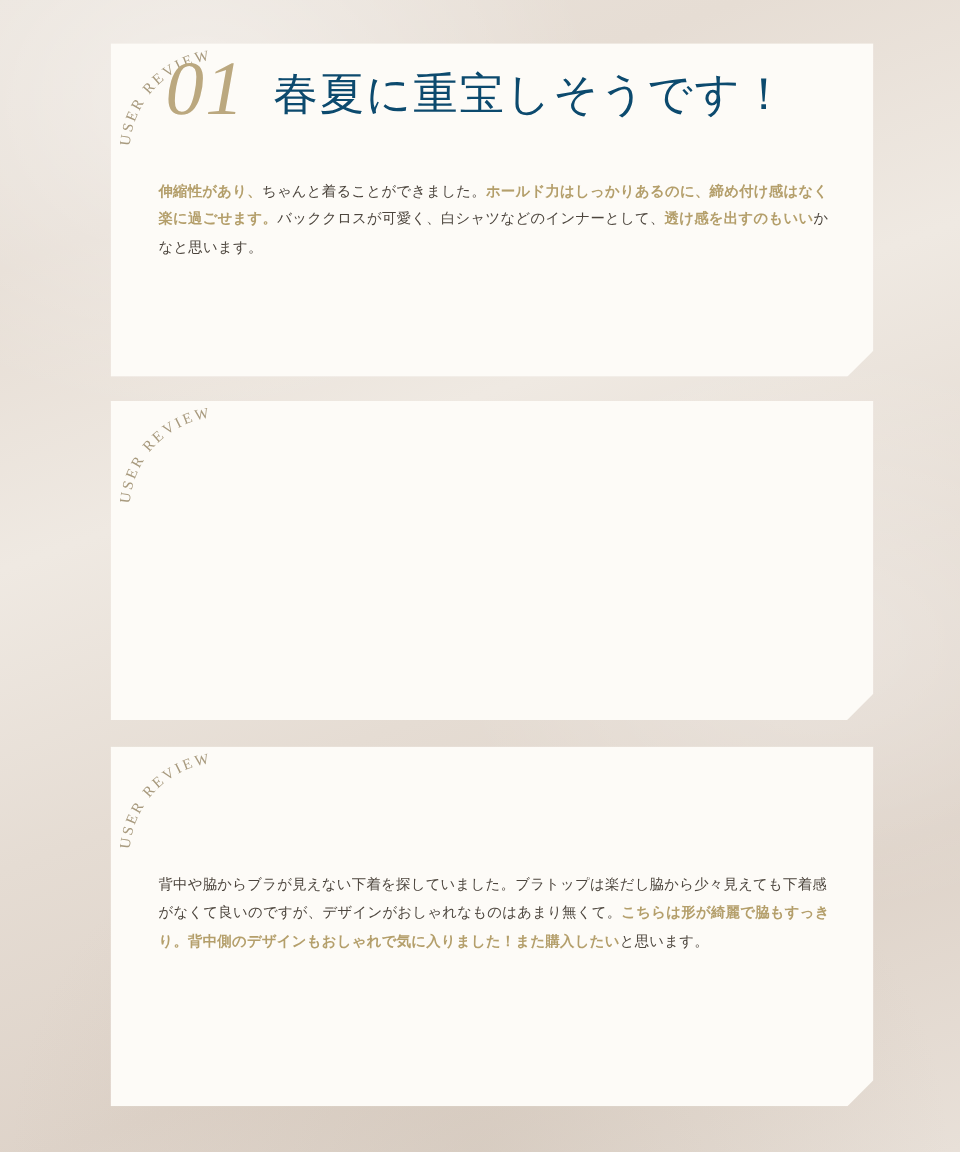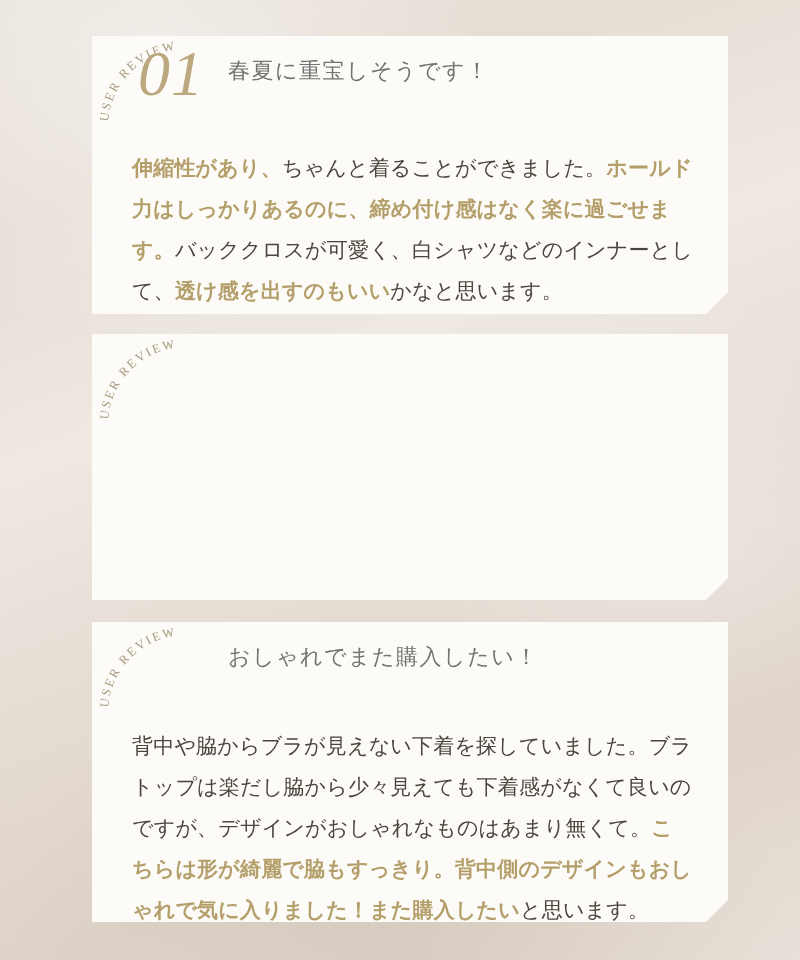--- a/index.html
+++ b/index.html
@@ -91,33 +91,33 @@
     color: #bba87f;
     letter-spacing: 1px;
     font-style: italic;
   }
 
   .headline {
     position: absolute;
     left: 136px;
     top: 22px;
     font-family: "Liberation Serif", "DejaVu Serif", serif;
-    font-size: 22px;
+    font-size: 37px;
     line-height: 1.2;
-    color: #737373;
+    color: #0c4a6e;
     letter-spacing: 1.5px;
     white-space: nowrap;
   }
 
   .card-body {
     position: absolute;
     left: 40px;
     right: 34px;
     top: 112px;
-    font-size: 21px;
+    font-size: 12px;
     line-height: 1.95;
     color: #4c453d;
     letter-spacing: 0.2px;
     font-weight: 500;
   }
   .c3 .card-body { top: 104px; }
 
   .hl {
     color: #b49f6b;
     font-weight: 700;
@@ -174,20 +174,19 @@
       <div class="arc-label">
         <svg width="150" height="92" viewBox="0 0 150 92" aria-hidden="true">
           <defs>
             <path id="arc3" d="M 8,86 A 78,78 0 0 1 118,14" fill="none"></path>
           </defs>
           <text>
             <textPath href="#arc3" startOffset="4%">USER REVIEW</textPath>
           </text>
         </svg>
       </div>
-      <div class="headline">おしゃれでまた購入したい！</div>
     </div>
     <div class="card-body">
       <span class="plain">背中や脇からブラが見えない下着を探していました。ブラトップは楽だし脇から少々見えても下着感がなくて良いのですが、デザインがおしゃれなものはあまり無くて。</span><span class="hl">こちらは形が綺麗で脇もすっきり。背中側のデザインもおしゃれで気に入りました！また購入したい</span><span class="plain">と思います。</span>
     </div>
   </section>
 
 </div>
 
 </body></html>

